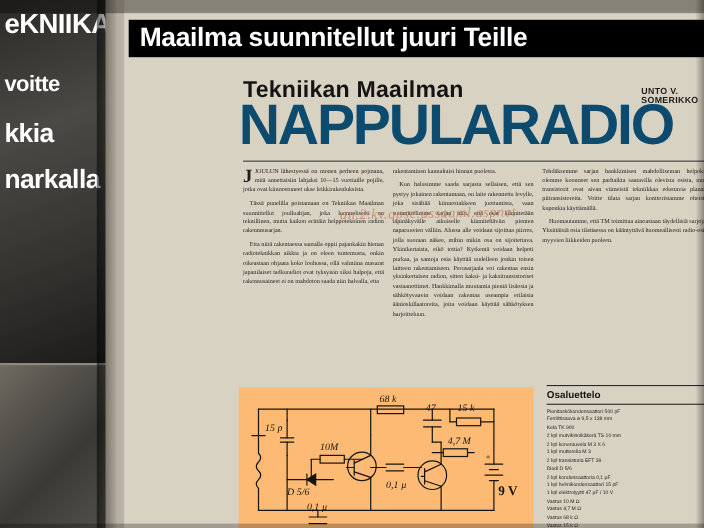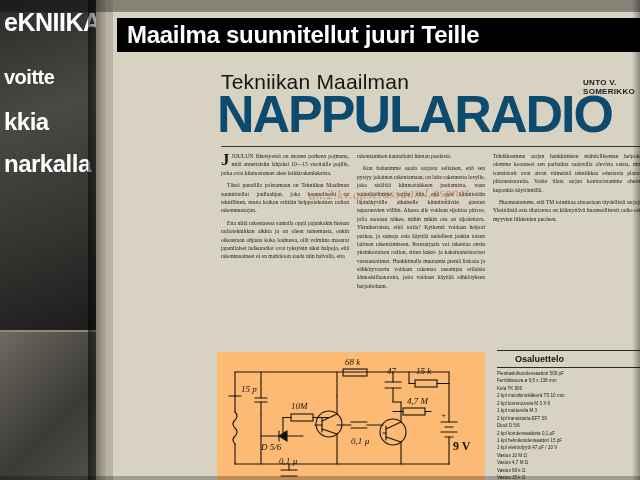--- a/index.html
+++ b/index.html
@@ -59,21 +59,21 @@
   }
   #banner-text{
     position:absolute;left:10px;top:3px;
     color:#fff;font-size:24px;font-weight:bold;letter-spacing:-.3px;
     white-space:nowrap;
   }
 
   
   #kicker{
     position:absolute;left:108px;top:70px;
-    font-size:21px;font-weight:normal;color:#141414;letter-spacing:.2px;text-align:center;
+    font-size:21px;font-weight:bold;color:#141414;letter-spacing:.2px;text-align:center;
   }
   #byline{
     position:absolute;left:470px;top:78px;
     font-size:8px;font-weight:bold;color:#1b1b1b;letter-spacing:.3px;
   }
   #headline{
     position:absolute;left:104px;top:88px;
     font-size:52px;font-weight:bold;color:#0c4a6e;
     letter-spacing:-2px;line-height:1;
     font-family:"Liberation Sans",sans-serif;
@@ -114,21 +114,21 @@
     background:#fdba74;
   }
   #schematic{position:absolute;left:0;top:0;}
 
   
   #parts{
     position:absolute;left:384px;top:350px;width:150px;height:130px;
   }
   #parts-rule{position:absolute;left:0;top:0;width:150px;height:1px;background:#2a2a28;}
   #parts-title{
-    position:absolute;left:0;top:4px;font-size:9px;font-weight:bold;color:#141414;margin-left:18px;
+    position:absolute;left:0;top:4px;font-size:9px;font-weight:bold;color:#141414;
   }
   #parts-rule2{position:absolute;left:0;top:17px;width:150px;height:1px;background:#2a2a28;}
   #parts-list{
     position:absolute;left:0;top:20px;width:150px;
     font-size:4.6px;line-height:1.62;color:#1d1d1b;
     font-family:"Liberation Sans",sans-serif;
   }
   #parts-list div{white-space:nowrap;overflow:hidden;}
 
   

